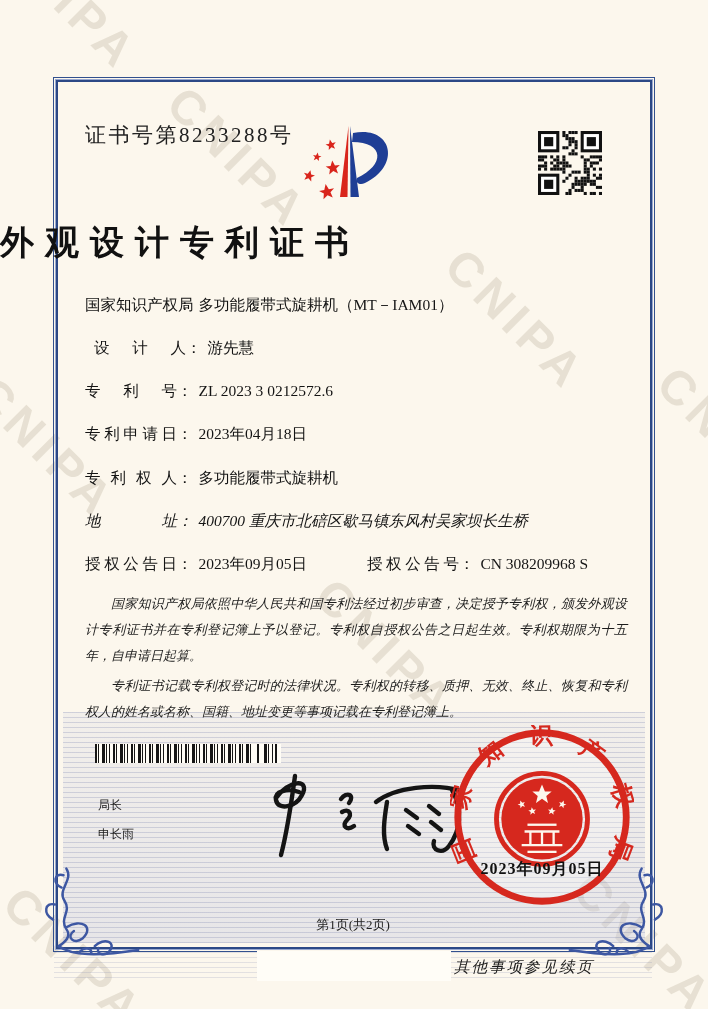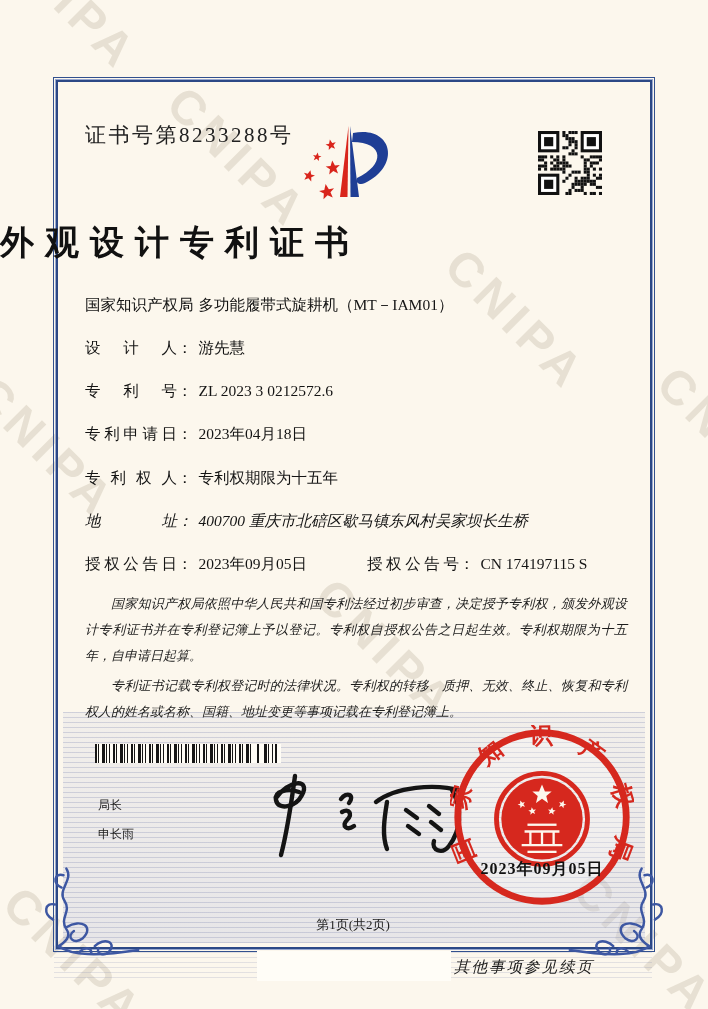--- a/index.html
+++ b/index.html
@@ -236,38 +236,38 @@
       <rect x="0" y="42" width="21" height="21" fill="#111"></rect>
       <rect x="3" y="45" width="15" height="15" fill="#fff"></rect>
       <rect x="6" y="48" width="9" height="9" fill="#111"></rect>
     </svg>
 
   <div class="title">外观设计专利证书</div>
 
   <div class="frow" style="top:295px;">
     <span class="flabel">国家知识产权局</span>：<span class="fval">多功能履带式旋耕机（MT－IAM01）</span>
   </div>
-  <div class="frow" style="top:338px;">
+  <div class="frow" style="top:338px;margin-left:9px;">
     <span class="flabel">设计人</span>：<span class="fval">游先慧</span>
   </div>
   <div class="frow" style="top:381px;">
     <span class="flabel">专利号</span>：<span class="fval">ZL 2023 3 0212572.6</span>
   </div>
   <div class="frow" style="top:424px;">
     <span class="flabel">专利申请日</span>：<span class="fval">2023年04月18日</span>
   </div>
   <div class="frow" style="top:468px;">
-    <span class="flabel">专利权人</span>：<span class="fval">专利权期限为十五年</span>
+    <span class="flabel">专利权人</span>：<span class="fval">多功能履带式旋耕机</span>
   </div>
   <div class="frow" style="top:511px;font-style:italic;">
     <span class="flabel">地址</span>：<span class="fval">400700 重庆市北碚区歇马镇东风村吴家坝长生桥</span>
   </div>
   <div class="frow frow2col" style="top:554px;">
     <span><span class="flabel">授权公告日</span>：<span class="fval">2023年09月05日</span></span>
-    <span class="col2"><span class="flabel">授权公告号</span>：<span class="fval">CN 174197115 S</span></span>
+    <span class="col2"><span class="flabel">授权公告号</span>：<span class="fval">CN 308209968 S</span></span>
   </div>
 
   <div class="paras">
     <p>国家知识产权局依照中华人民共和国专利法经过初步审查，决定授予专利权，颁发外观设计专利证书并在专利登记簿上予以登记。专利权自授权公告之日起生效。专利权期限为十五年，自申请日起算。</p>
     <p>专利证书记载专利权登记时的法律状况。专利权的转移、质押、无效、终止、恢复和专利权人的姓名或名称、国籍、地址变更等事项记载在专利登记簿上。</p>
   </div>
 
   <div class="barcode"></div>
 
   <div class="signer">

